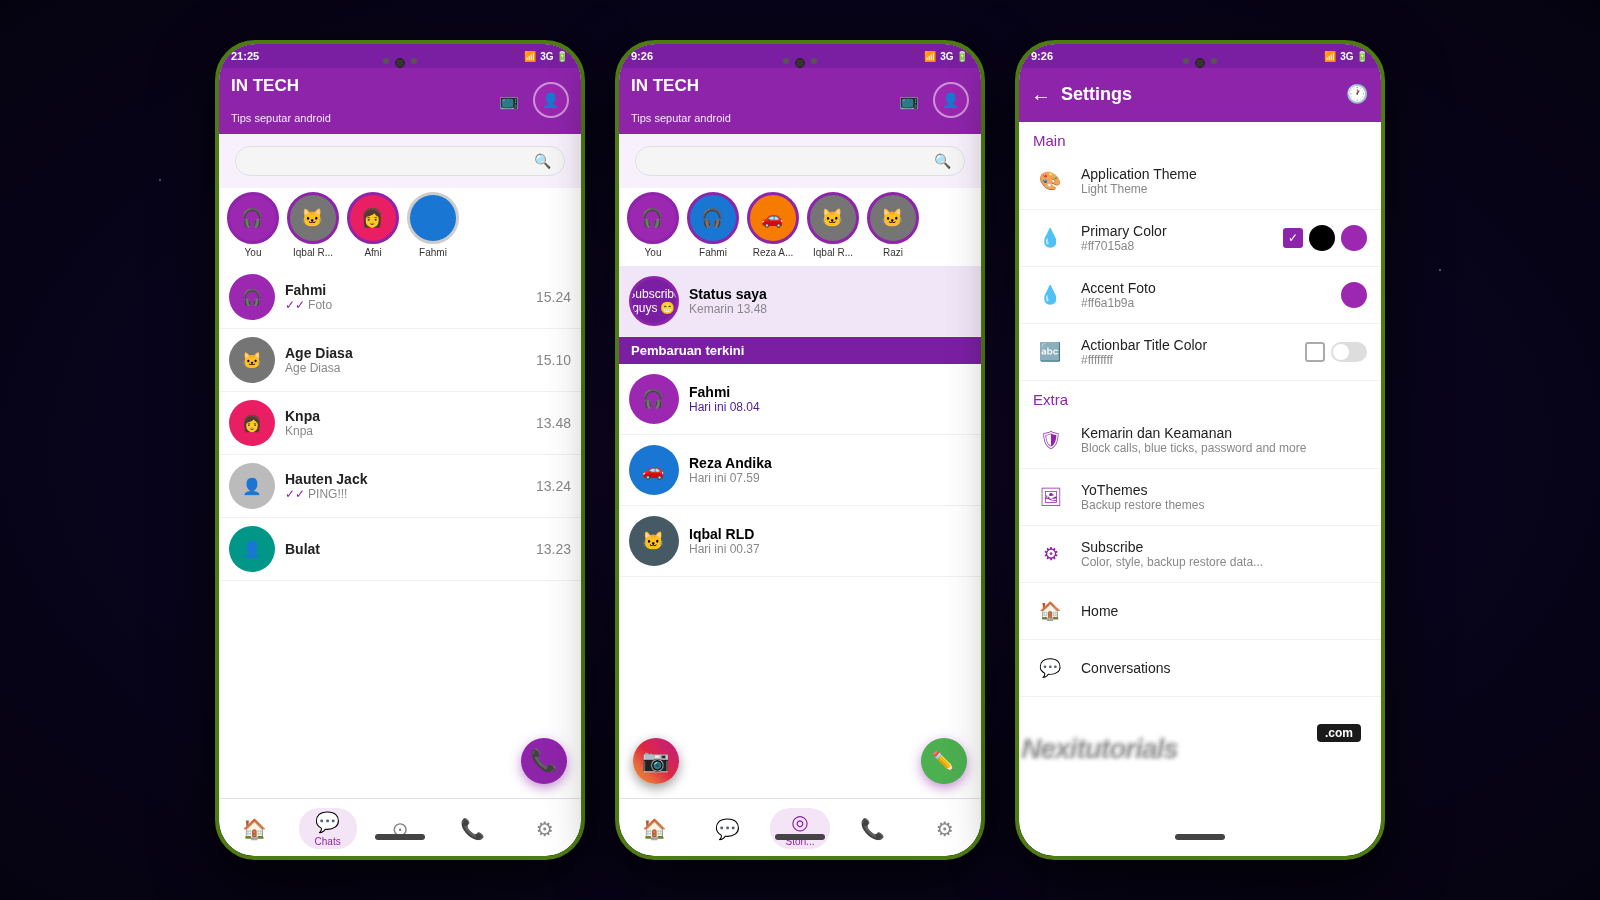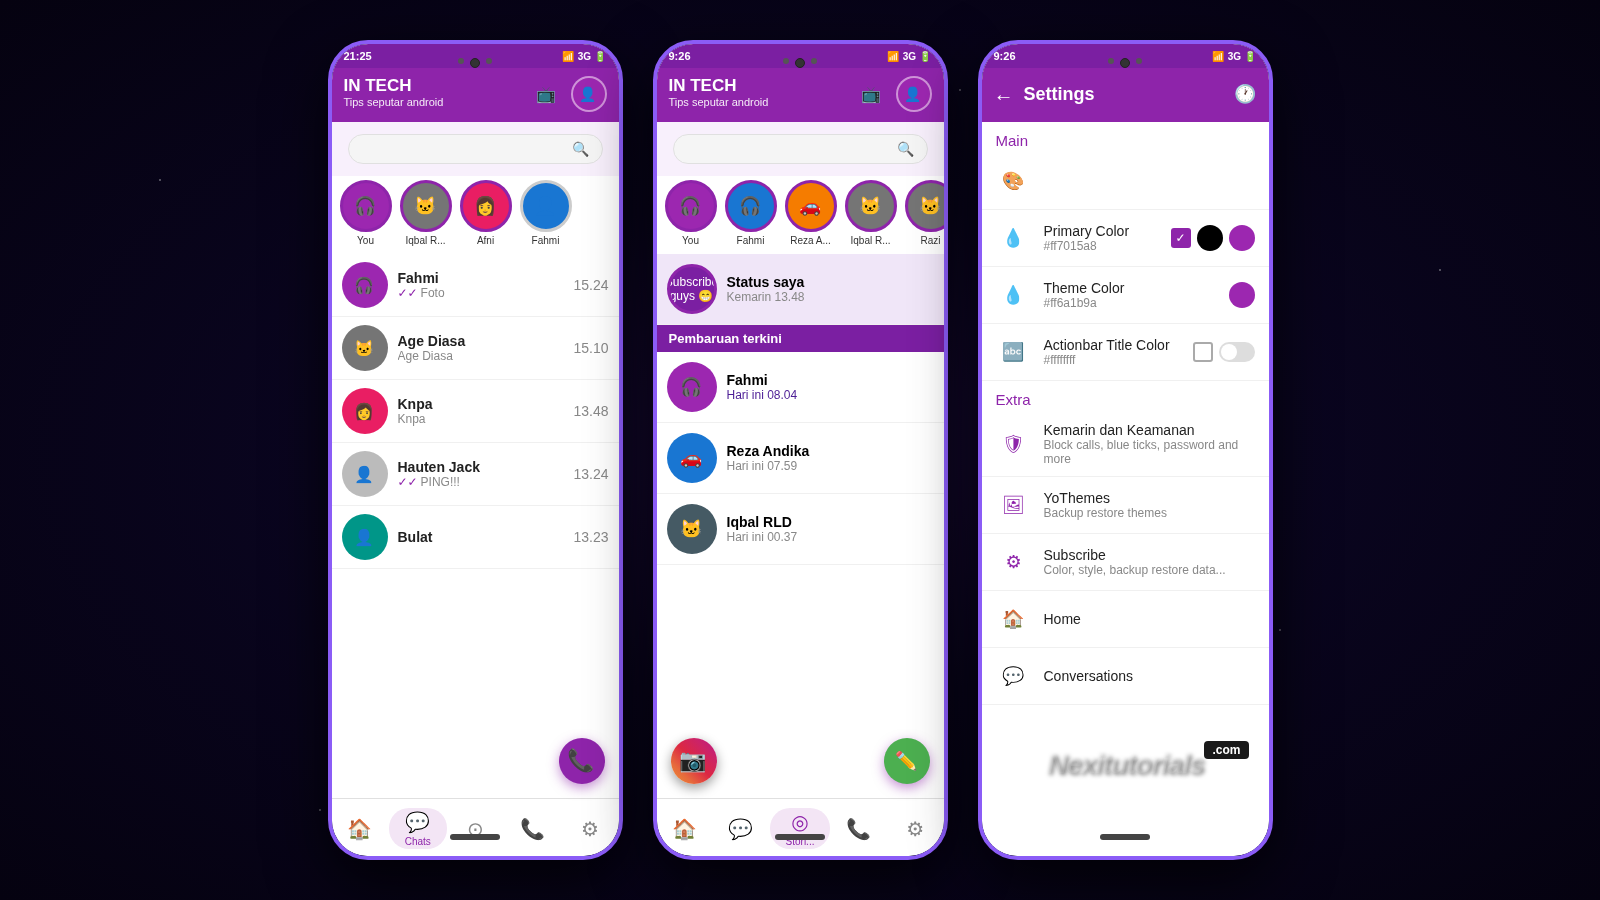--- a/index.html
+++ b/index.html
@@ -26,25 +26,25 @@
         radial-gradient(1px 1px at 80% 70%, white 0%, transparent 100%),
         radial-gradient(1px 1px at 50% 80%, white 0%, transparent 100%),
         radial-gradient(1px 1px at 90% 30%, white 0%, transparent 100%),
         radial-gradient(1px 1px at 20% 90%, white 0%, transparent 100%),
         radial-gradient(2px 2px at 70% 40%, rgba(255,255,255,0.5) 0%, transparent 100%);
       pointer-events: none;
     }
 
     
     .phone {
-      width: 295px;
+      width: 370px;
       height: 820px;
       background: #1a1a2e;
       border-radius: 40px;
-      border: 4px solid #8b5cf6;
+      border: 4px solid #4d7c0f;
       position: relative;
       overflow: hidden;
       box-shadow: 0 20px 60px rgba(0,0,0,0.8), inset 0 0 0 2px #3a3a5a;
       flex-shrink: 0;
     }
 
     .phone-inner {
       width: 100%;
       height: 100%;
       background: white;
@@ -122,20 +122,21 @@
     }
 
     .header-title h1 {
       font-size: 17px;
       font-weight: 700;
     }
 
     .header-title p {
       font-size: 11px;
       opacity: 0.9;
+      margin-top: 16px;
     }
 
     .header-icons {
       display: flex;
       gap: 10px;
       align-items: center;
     }
 
     .header-icon {
       width: 28px;
@@ -801,39 +802,43 @@
       <span class="settings-title">Settings</span>
       <span class="clock-icon">🕐</span>
     </div>
 
     <div class="settings-content">
 
       <div class="settings-section-header">Main</div>
 
       <div class="settings-item">
         <div class="settings-icon">🎨</div>
+        <div class="settings-text">
+          <div class="settings-label">Application Theme</div>
+          <div class="settings-sublabel">Light Theme</div>
+        </div>
       </div>
 
       <div class="settings-item">
         <div class="settings-icon">💧</div>
         <div class="settings-text">
           <div class="settings-label">Primary Color</div>
           <div class="settings-sublabel">#ff7015a8</div>
         </div>
         <div class="settings-controls">
           <div class="check-box">✓</div>
           <div class="color-swatch" style="background:#000000;"></div>
           <div class="color-swatch" style="background:#9c27b0;"></div>
         </div>
       </div>
 
       <div class="settings-item">
         <div class="settings-icon" style="color:#9c27b0;">💧</div>
         <div class="settings-text">
-          <div class="settings-label">Theme Color</div>
+          <div class="settings-label">Accent Foto</div>
           <div class="settings-sublabel">#ff6a1b9a</div>
         </div>
         <div class="settings-controls">
           <div class="color-swatch" style="background:#9c27b0;"></div>
         </div>
       </div>
 
       <div class="settings-item">
         <div class="settings-icon">🔤</div>
         <div class="settings-text">
@@ -883,21 +888,21 @@
 
       <div class="settings-item">
         <div class="settings-icon">💬</div>
         <div class="settings-text">
           <div class="settings-label">Conversations</div>
         </div>
       </div>
 
     </div>
 
-    <div style="position:absolute; bottom:76px; left:0; right:0; text-align:center; pointer-events:none; z-index:5;">
+    <div style="position:absolute; bottom:93px; left:0; right:0; pointer-events:none; z-index:5;">
       <div style="color:rgba(255,255,255,0.12); font-size:28px; font-weight:900; font-style:italic; letter-spacing:-1px; text-shadow: 2px 2px 4px rgba(0,0,0,0.5);">Nexitutorials</div>
       <div style="position:absolute; top:-8px; right:20px;">
         <span class="badge-com">.com</span>
       </div>
     </div>
 
   </div>
   <div class="phone-home"></div>
 </div>
 

